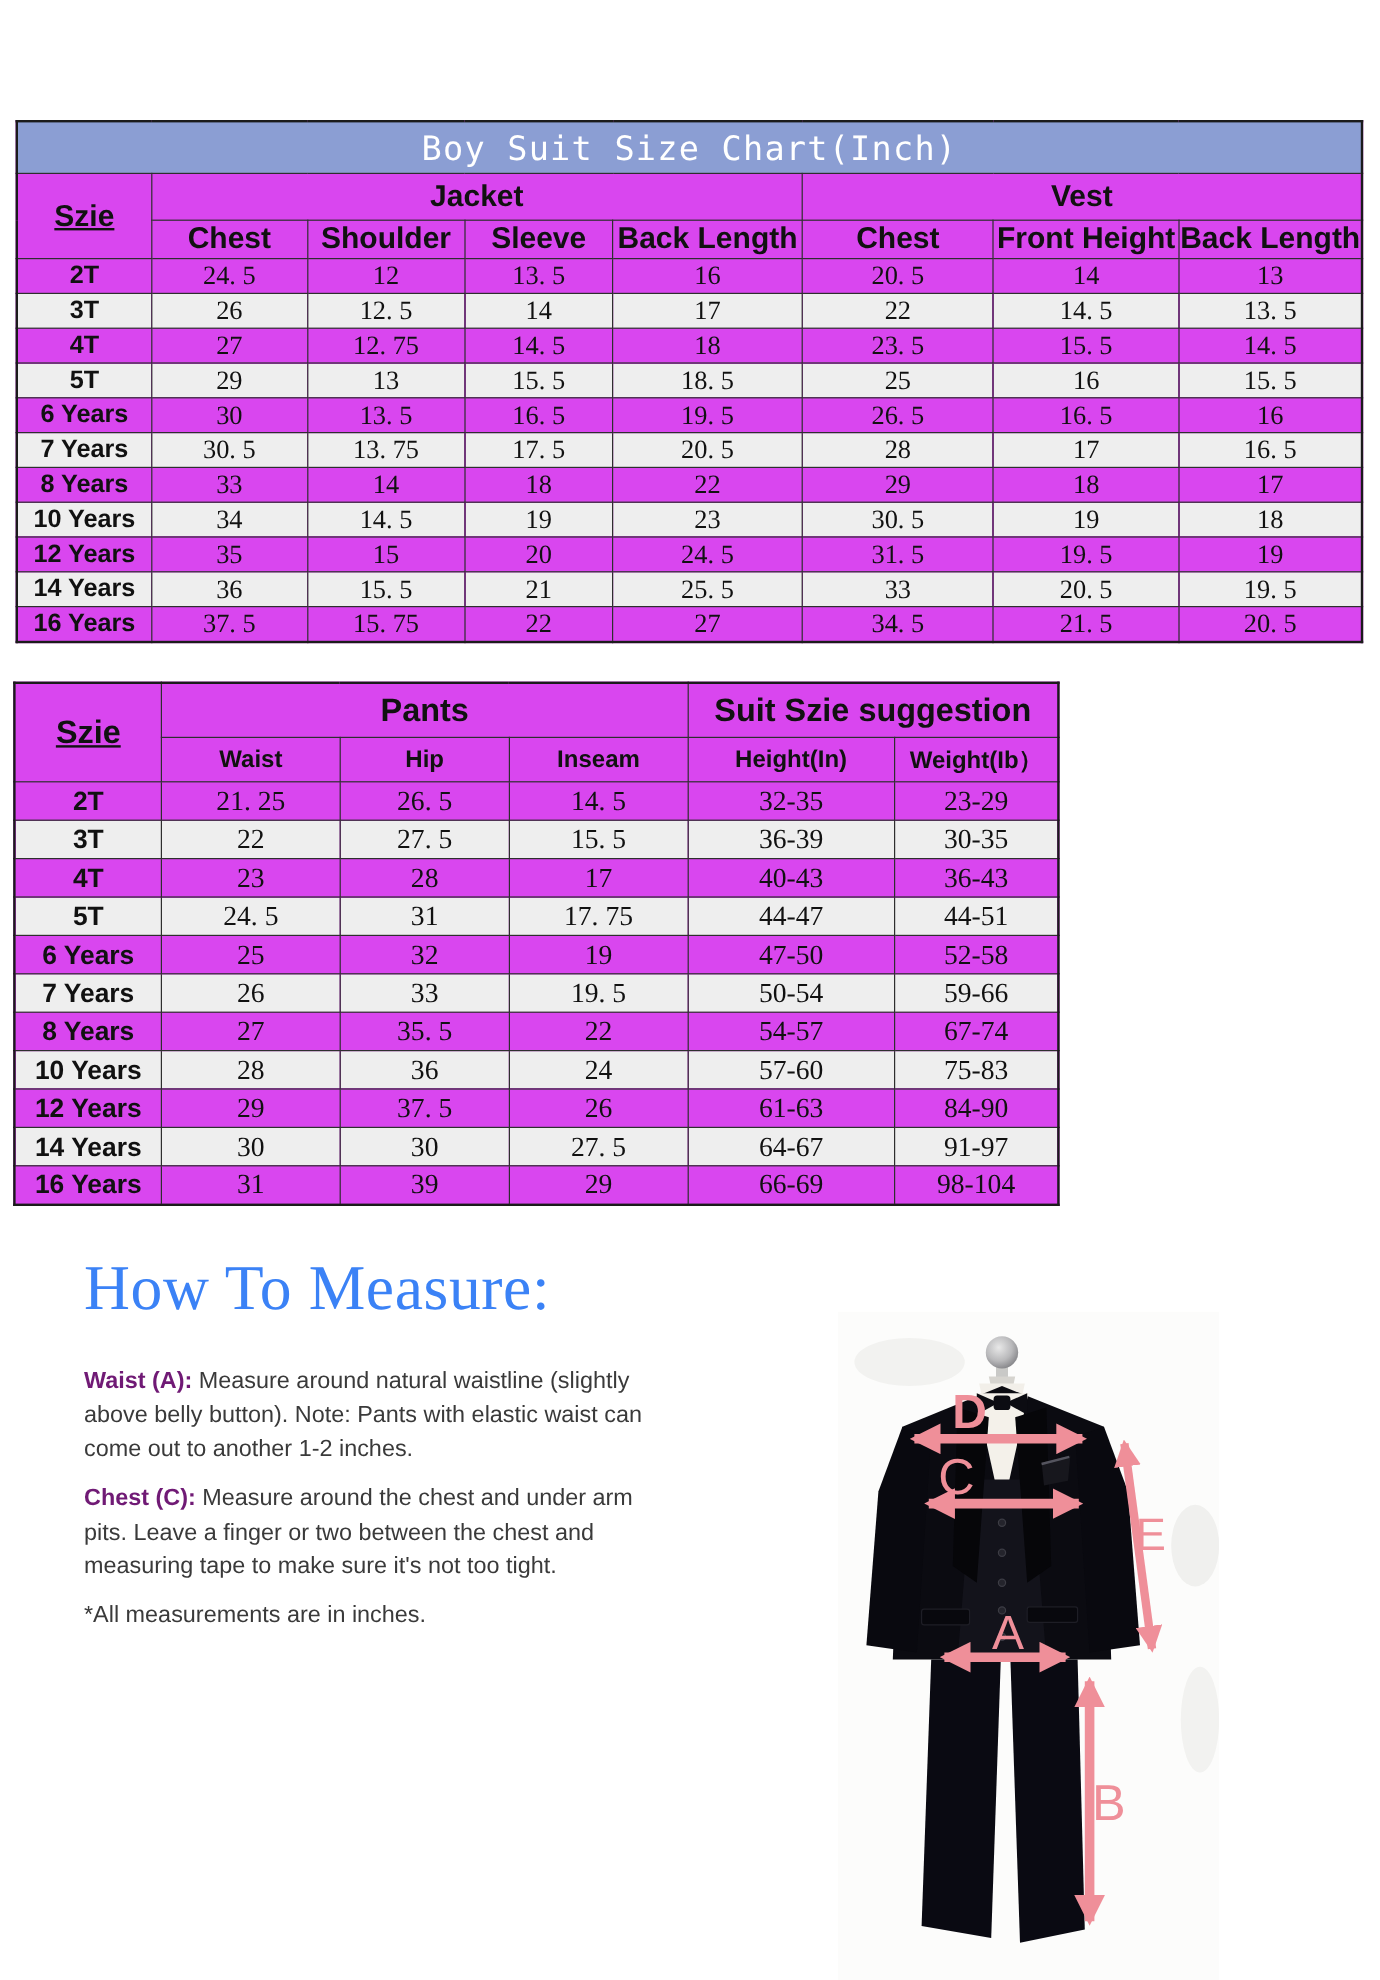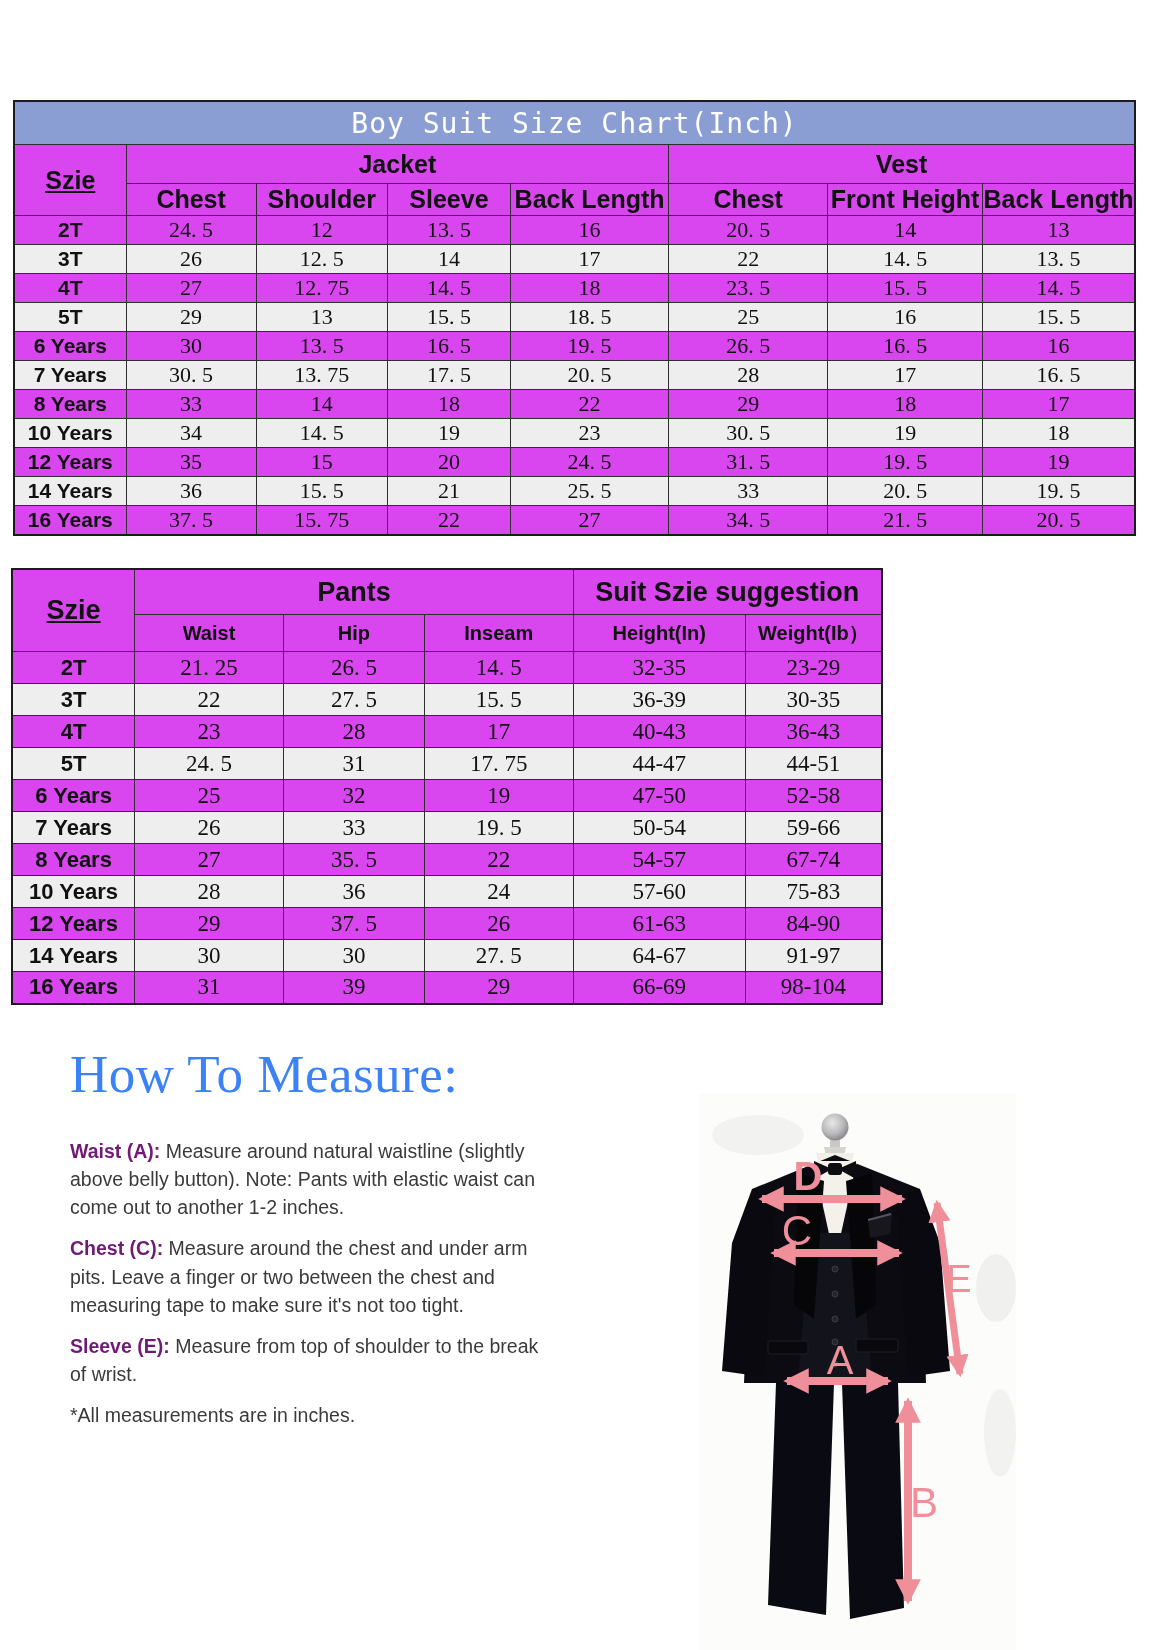--- a/index.html
+++ b/index.html
@@ -299,21 +299,20 @@
         <td>98-104</td>
       </tr>
     </tbody>
 </table>
 
 <div class="measure">
   <h1>How To Measure:</h1>
   <div>
       <p class="mi"><b>Waist (A):</b><span> Measure around natural waistline (slightly above belly button). Note: Pants with elastic waist can come out to another 1-2 inches.</span></p>
       <p class="mi"><b>Chest (C):</b><span> Measure around the chest and under arm pits. Leave a finger or two between the chest and measuring tape to make sure it's not too tight.</span></p>
-      <p class="mi"><b>Sleeve (E):</b><span> Measure from top of shoulder to the break of wrist.</span></p>
     </div>
   <p class="foot">*All measurements are in inches.</p>
 </div>
 
 <svg class="diagram" viewBox="0 0 318 557">
   <defs>
     <radialGradient id="silver" cx="40%" cy="35%" r="75%">
       <stop offset="0%" stop-color="#e8e8e8"></stop>
       <stop offset="55%" stop-color="#b9b9bb"></stop>
       <stop offset="100%" stop-color="#77777b"></stop>

